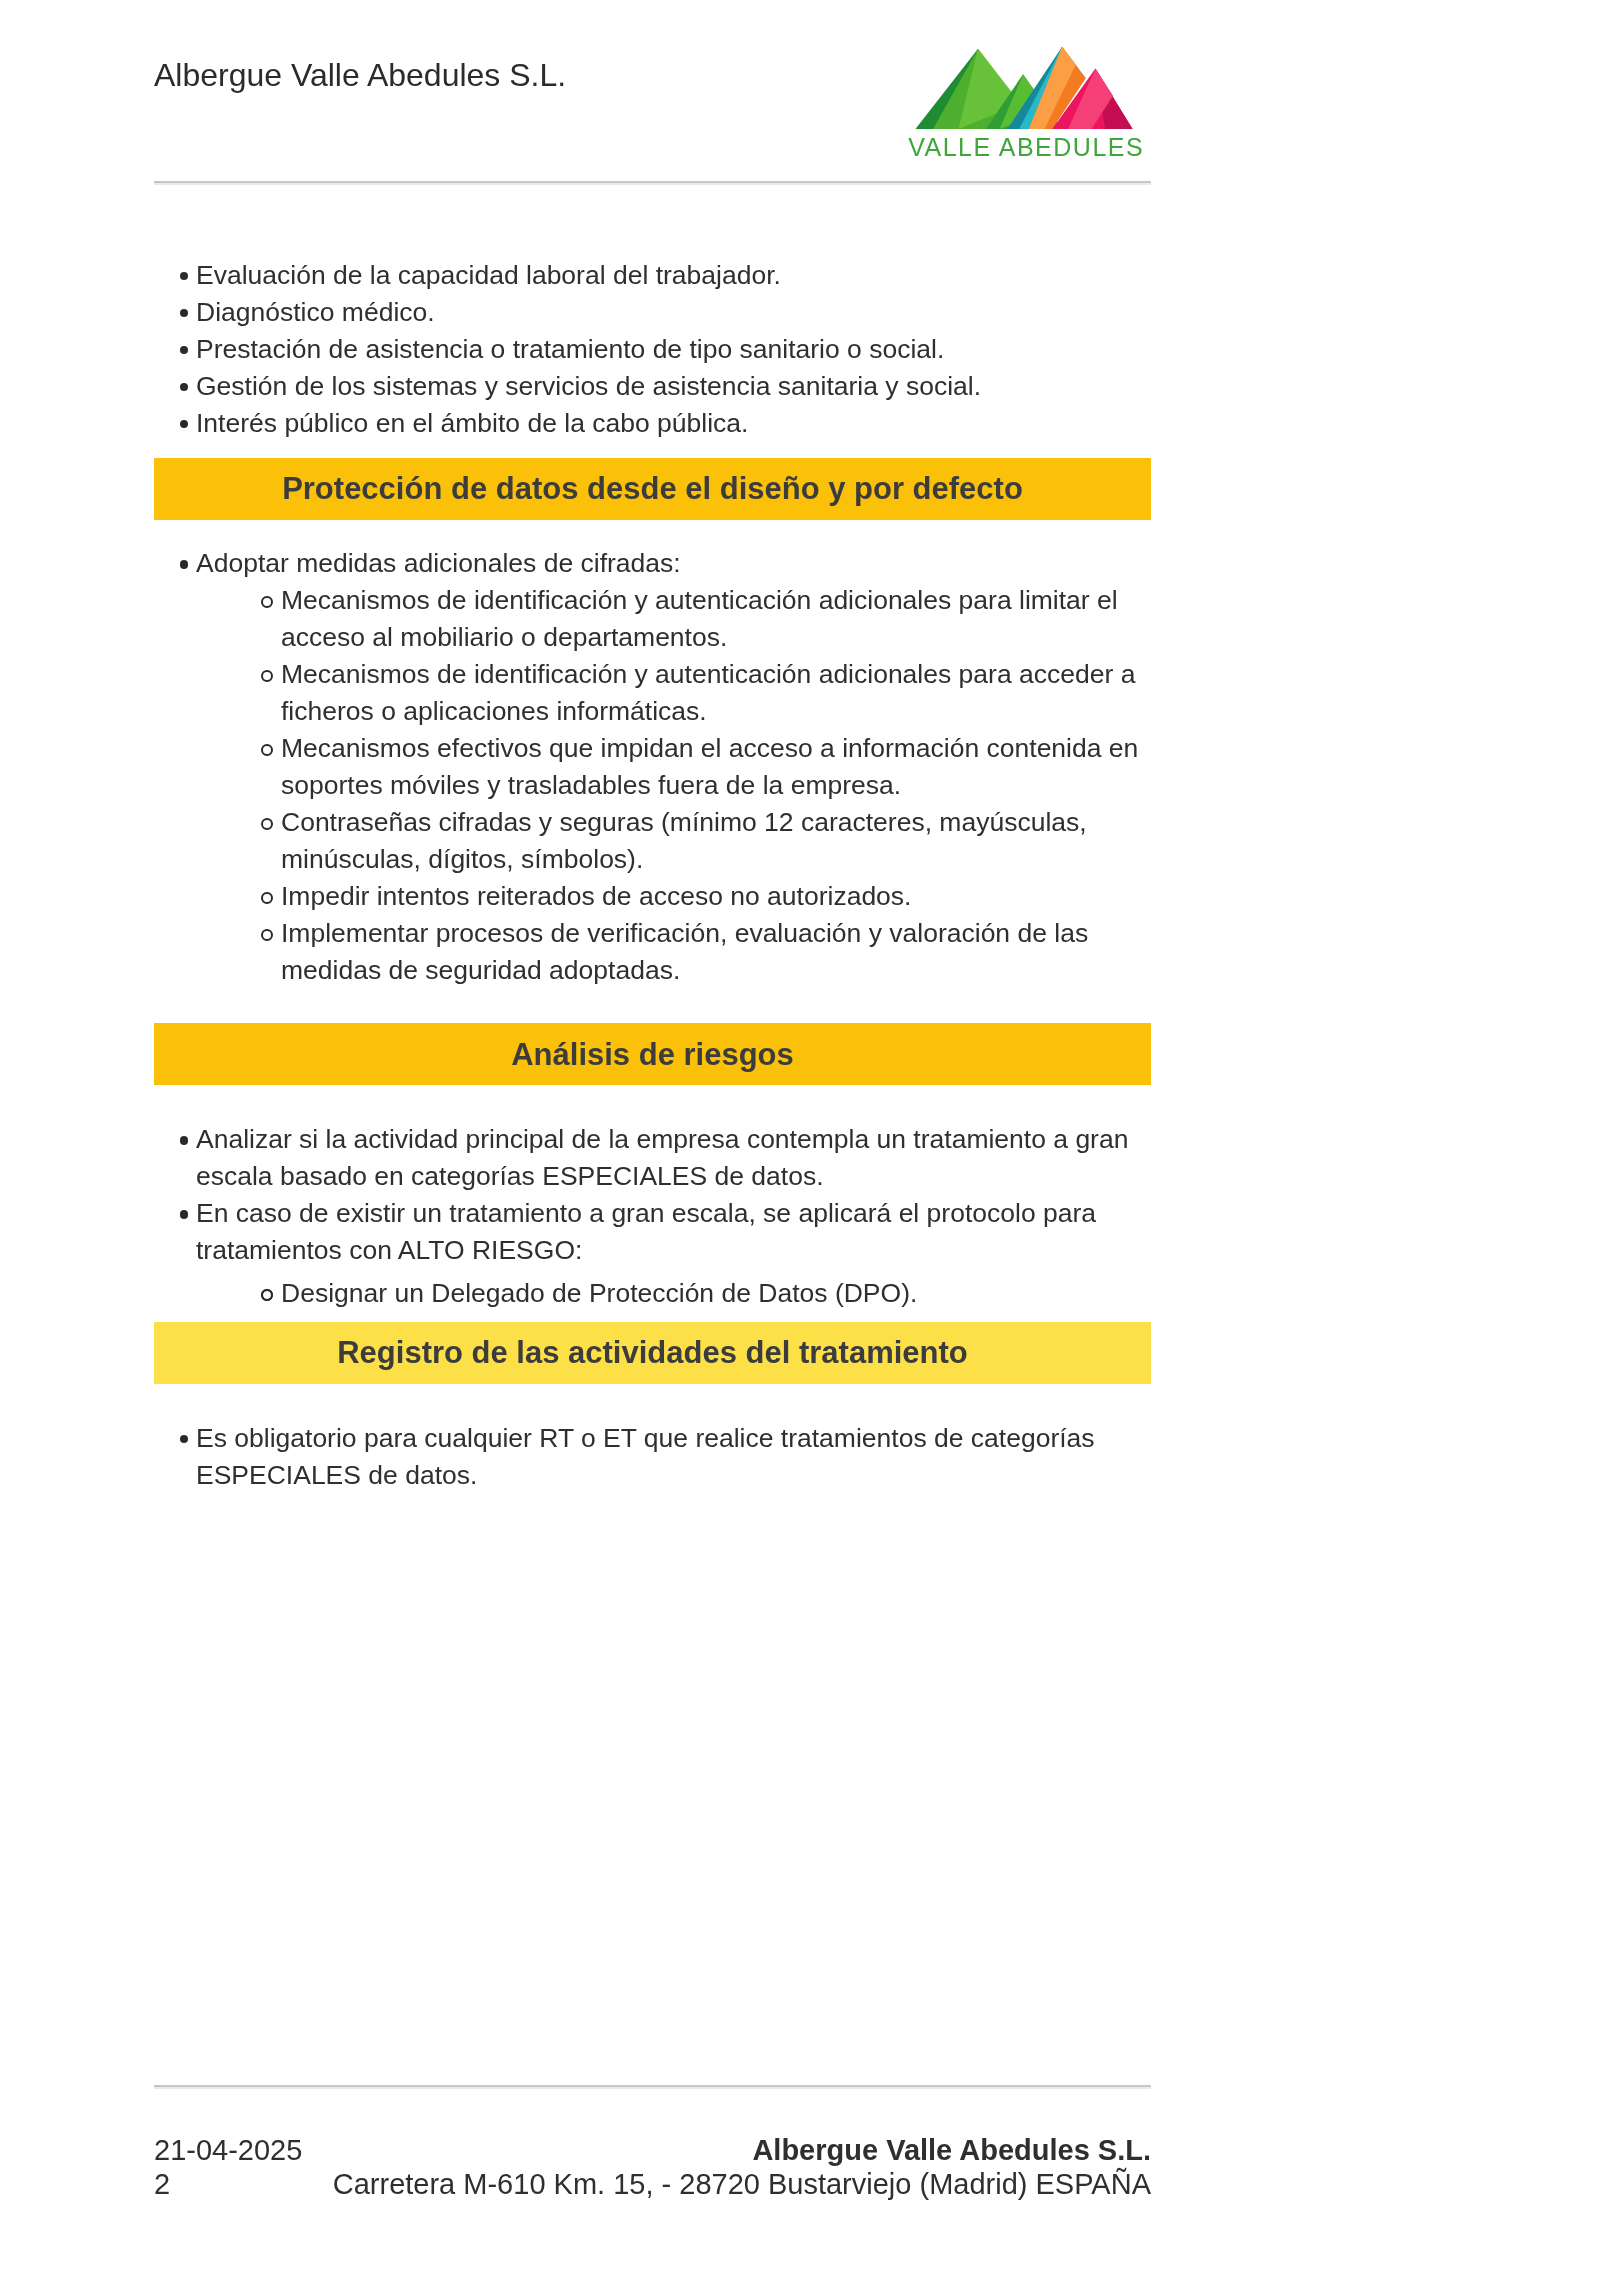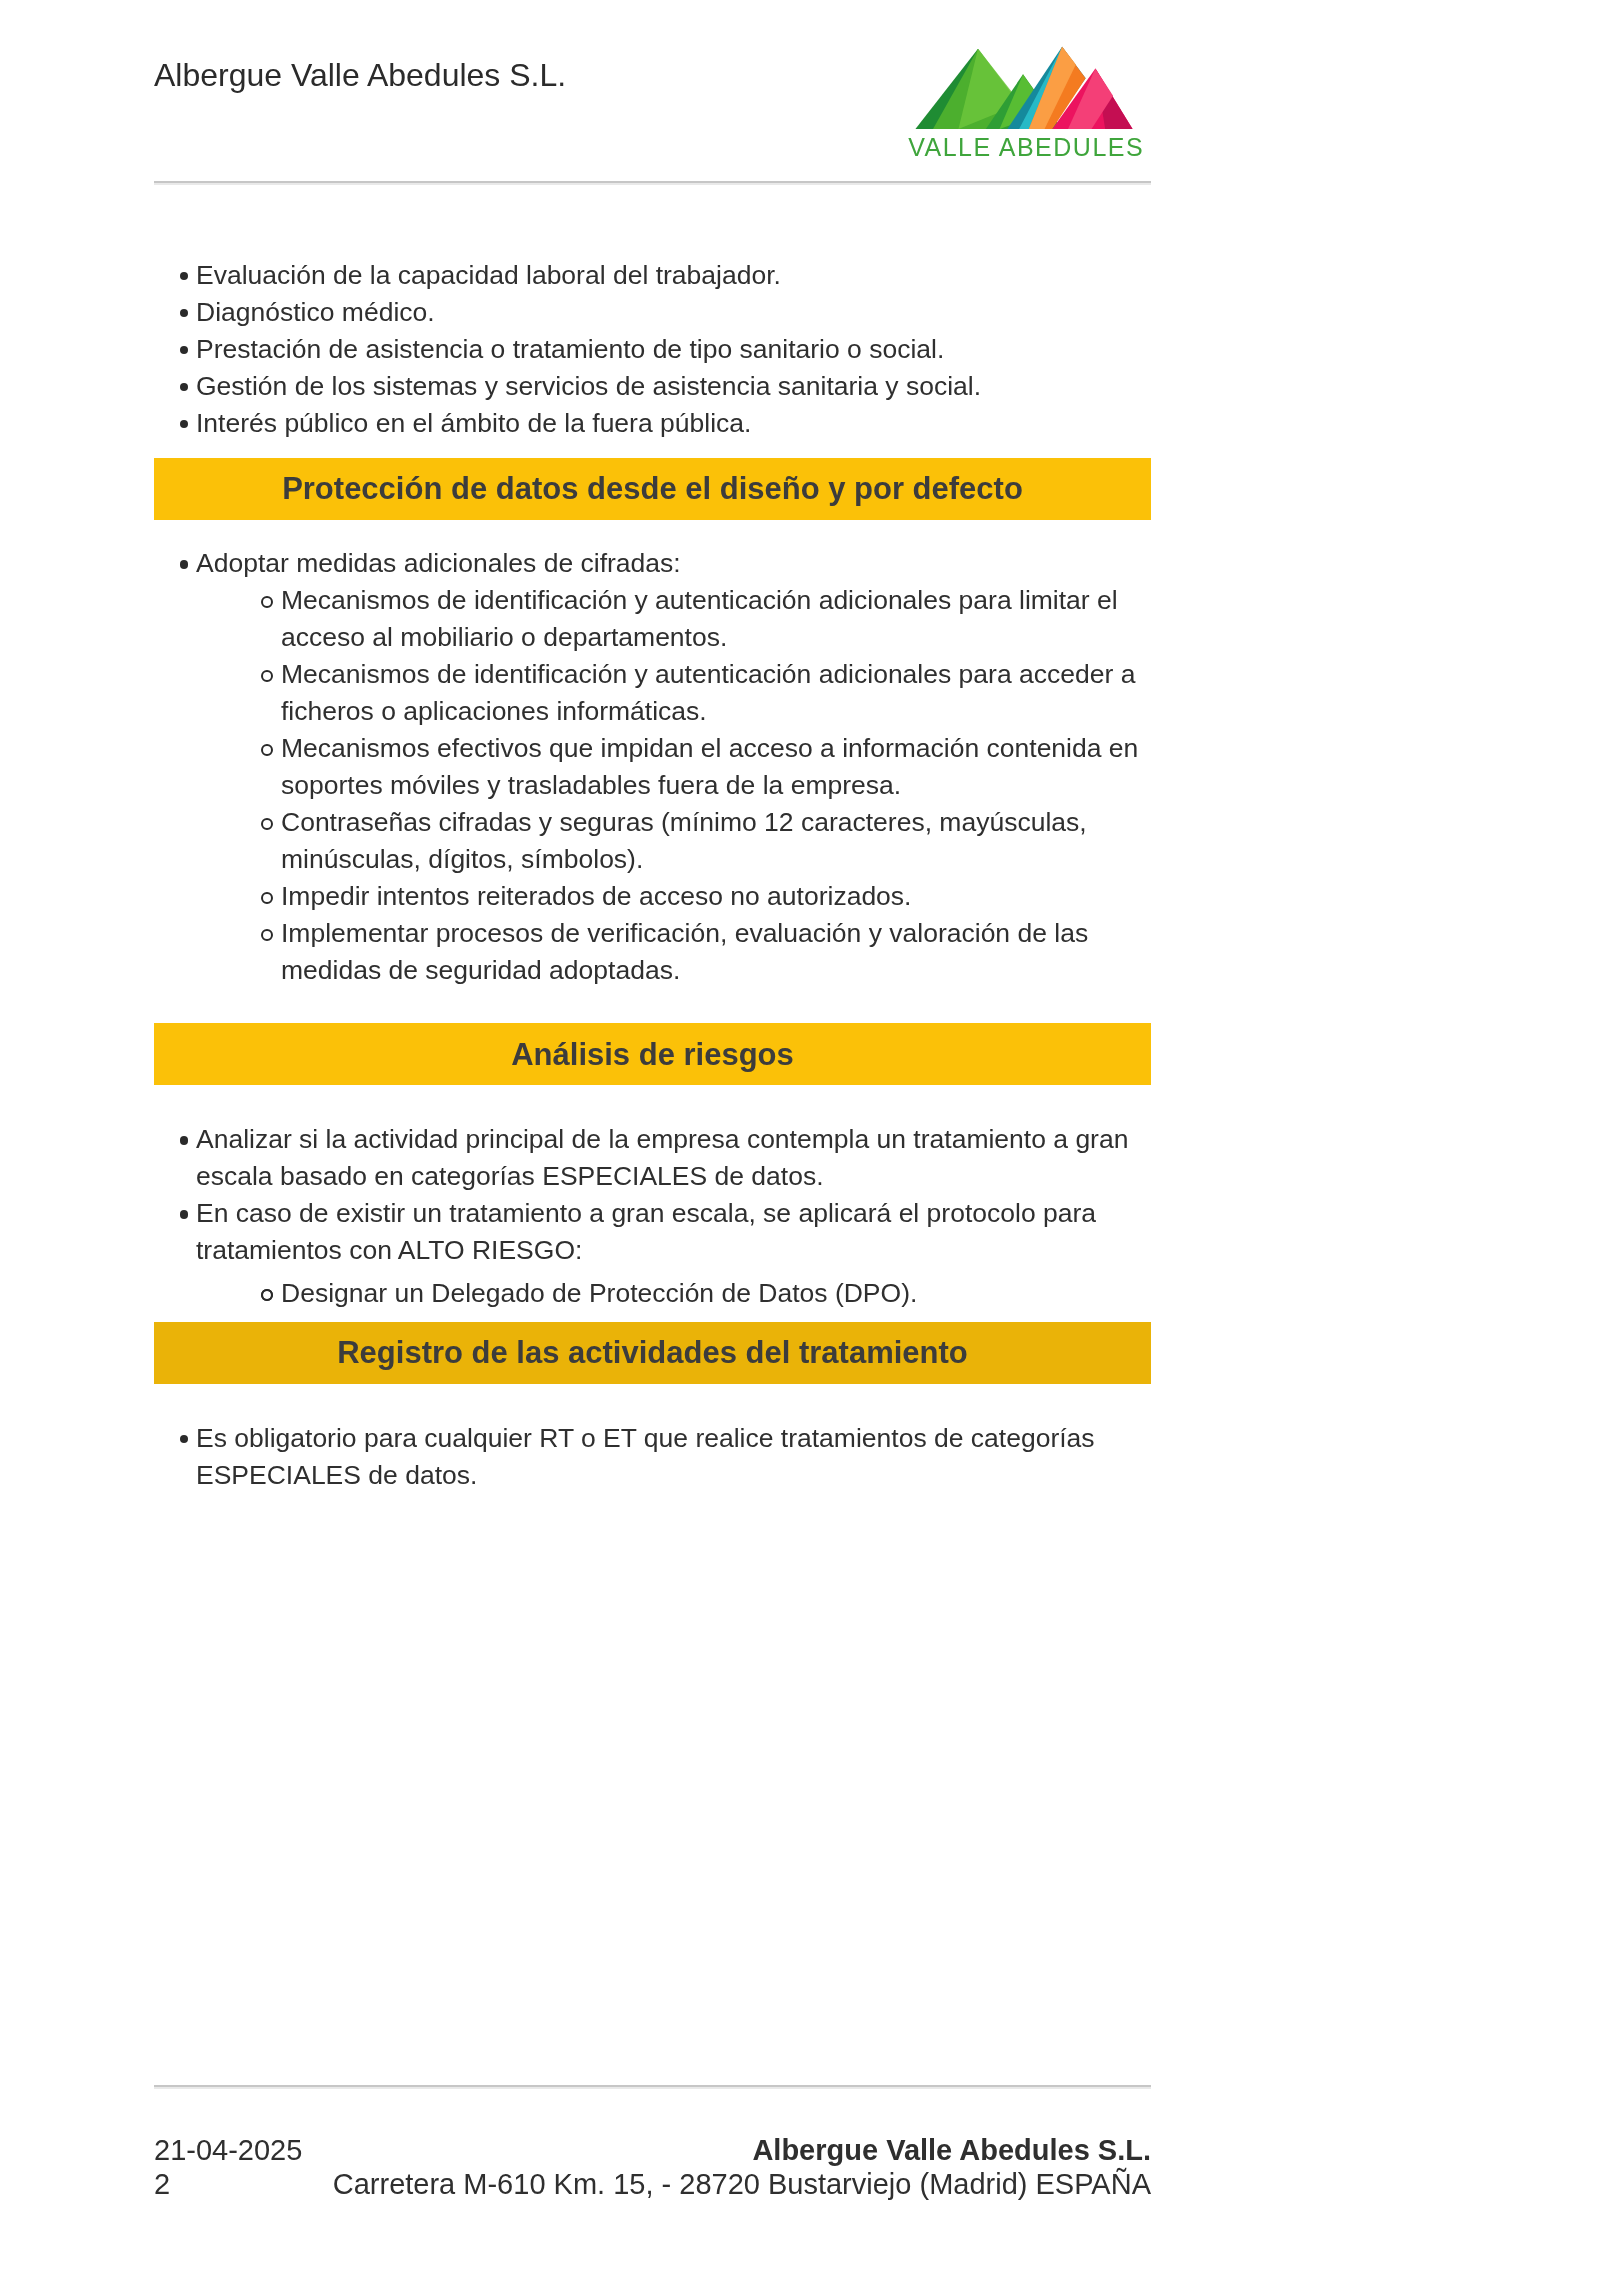--- a/index.html
+++ b/index.html
@@ -114,21 +114,21 @@
 
   <div class="rule top"></div>
 
   <div class="content">
 
     <ul class="blist lvl1 mt-list1">
       <li><span class="marker dot"></span><span>Evaluación de la capacidad laboral del trabajador.</span></li>
       <li><span class="marker dot"></span><span>Diagnóstico médico.</span></li>
       <li><span class="marker dot"></span><span>Prestación de asistencia o tratamiento de tipo sanitario o social.</span></li>
       <li><span class="marker dot"></span><span>Gestión de los sistemas y servicios de asistencia sanitaria y social.</span></li>
-      <li><span class="marker dot"></span><span>Interés público en el ámbito de la fuera pública.</span></li>
+      <li><span class="marker dot"></span><span>Interés público en el ámbito de la cabo pública.</span></li>
     </ul>
 
     <div class="banner mt-banner1" style="background: rgb(251, 193, 8); color: rgb(60, 60, 60);">Protección de datos desde el diseño y por defecto</div>
 
     <ul class="blist lvl1 mt-lead1">
       <li><span class="marker dot"></span><span>Adoptar medidas adicionales de cifradas:</span></li>
     </ul>
 
     <ul class="blist lvl2">
       <li><span class="marker circ"></span><span>Mecanismos de identificación y autenticación adicionales para limitar el acceso al mobiliario o departamentos.</span></li>
@@ -144,21 +144,21 @@
     <ul class="blist lvl1 mt-list2">
       <li><span class="marker dot"></span><span>Analizar si la actividad principal de la empresa contempla un tratamiento a gran escala basado en categorías ESPECIALES de datos.</span></li>
       <li><span class="marker dot"></span><span>En caso de existir un tratamiento a gran escala, se aplicará el protocolo para tratamientos con ALTO RIESGO:</span></li>
     </ul>
 
     <ul class="blist lvl2 mt-sublist2">
       <li><span class="marker circ"></span></li>
       <li><span class="marker circ"></span><span>Designar un Delegado de Protección de Datos (DPO).</span></li>
     </ul>
 
-    <div class="banner mt-banner3" style="background: #eab308; color: rgb(60, 60, 60);">Registro de las actividades del tratamiento</div>
+    <div class="banner mt-banner3" style="background: #fde047; color: rgb(60, 60, 60);">Registro de las actividades del tratamiento</div>
 
     <ul class="blist lvl1 mt-list3">
       <li><span class="marker dot"></span><span>Es obligatorio para cualquier RT o ET que realice tratamientos de categorías ESPECIALES de datos.</span></li>
     </ul>
 
   </div>
 
   <div class="footer">
     <div class="rule-line"></div>
     <div class="footer-row">

